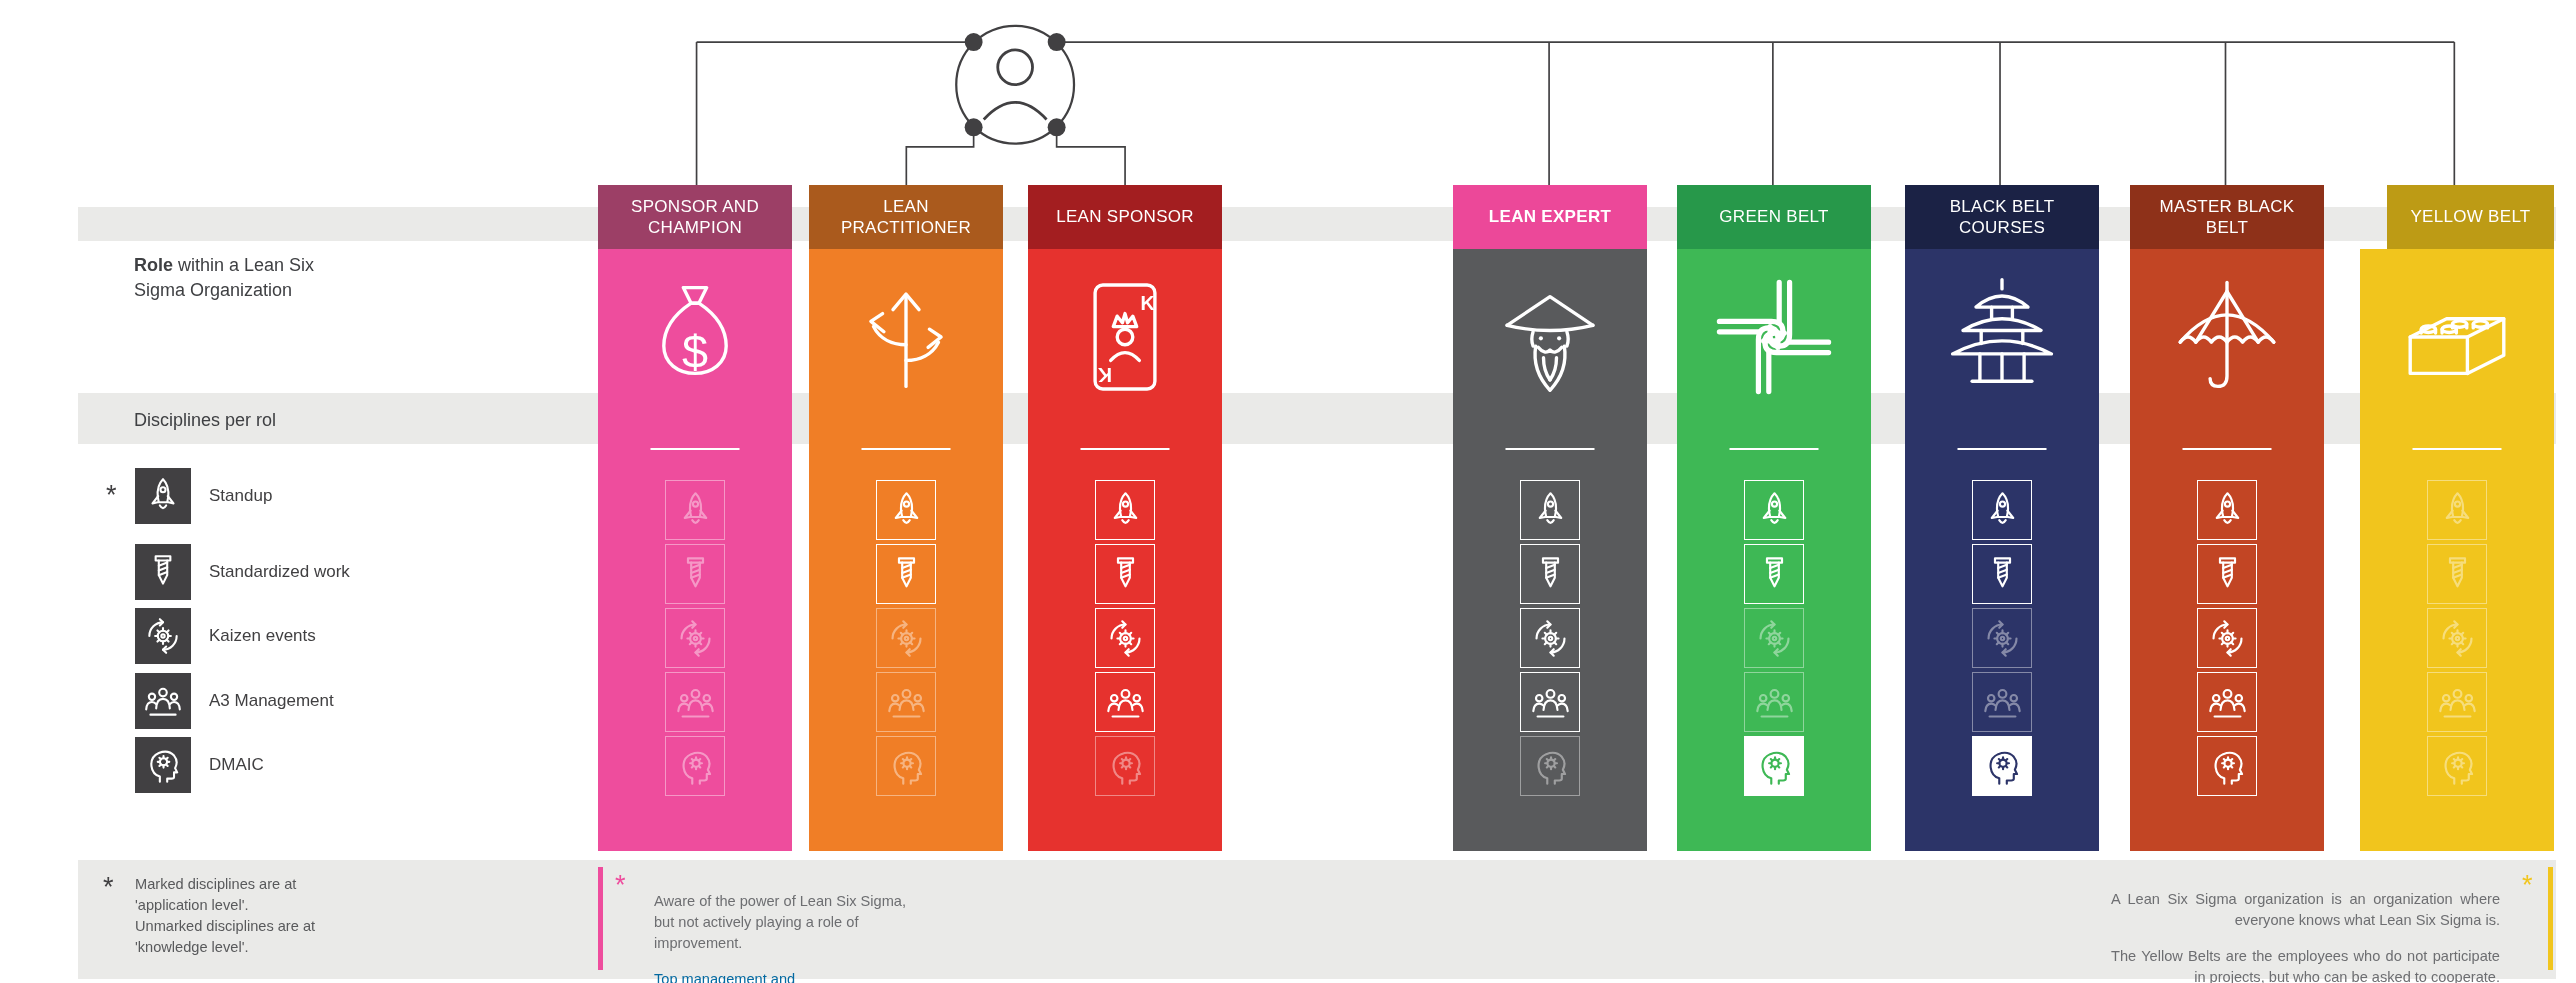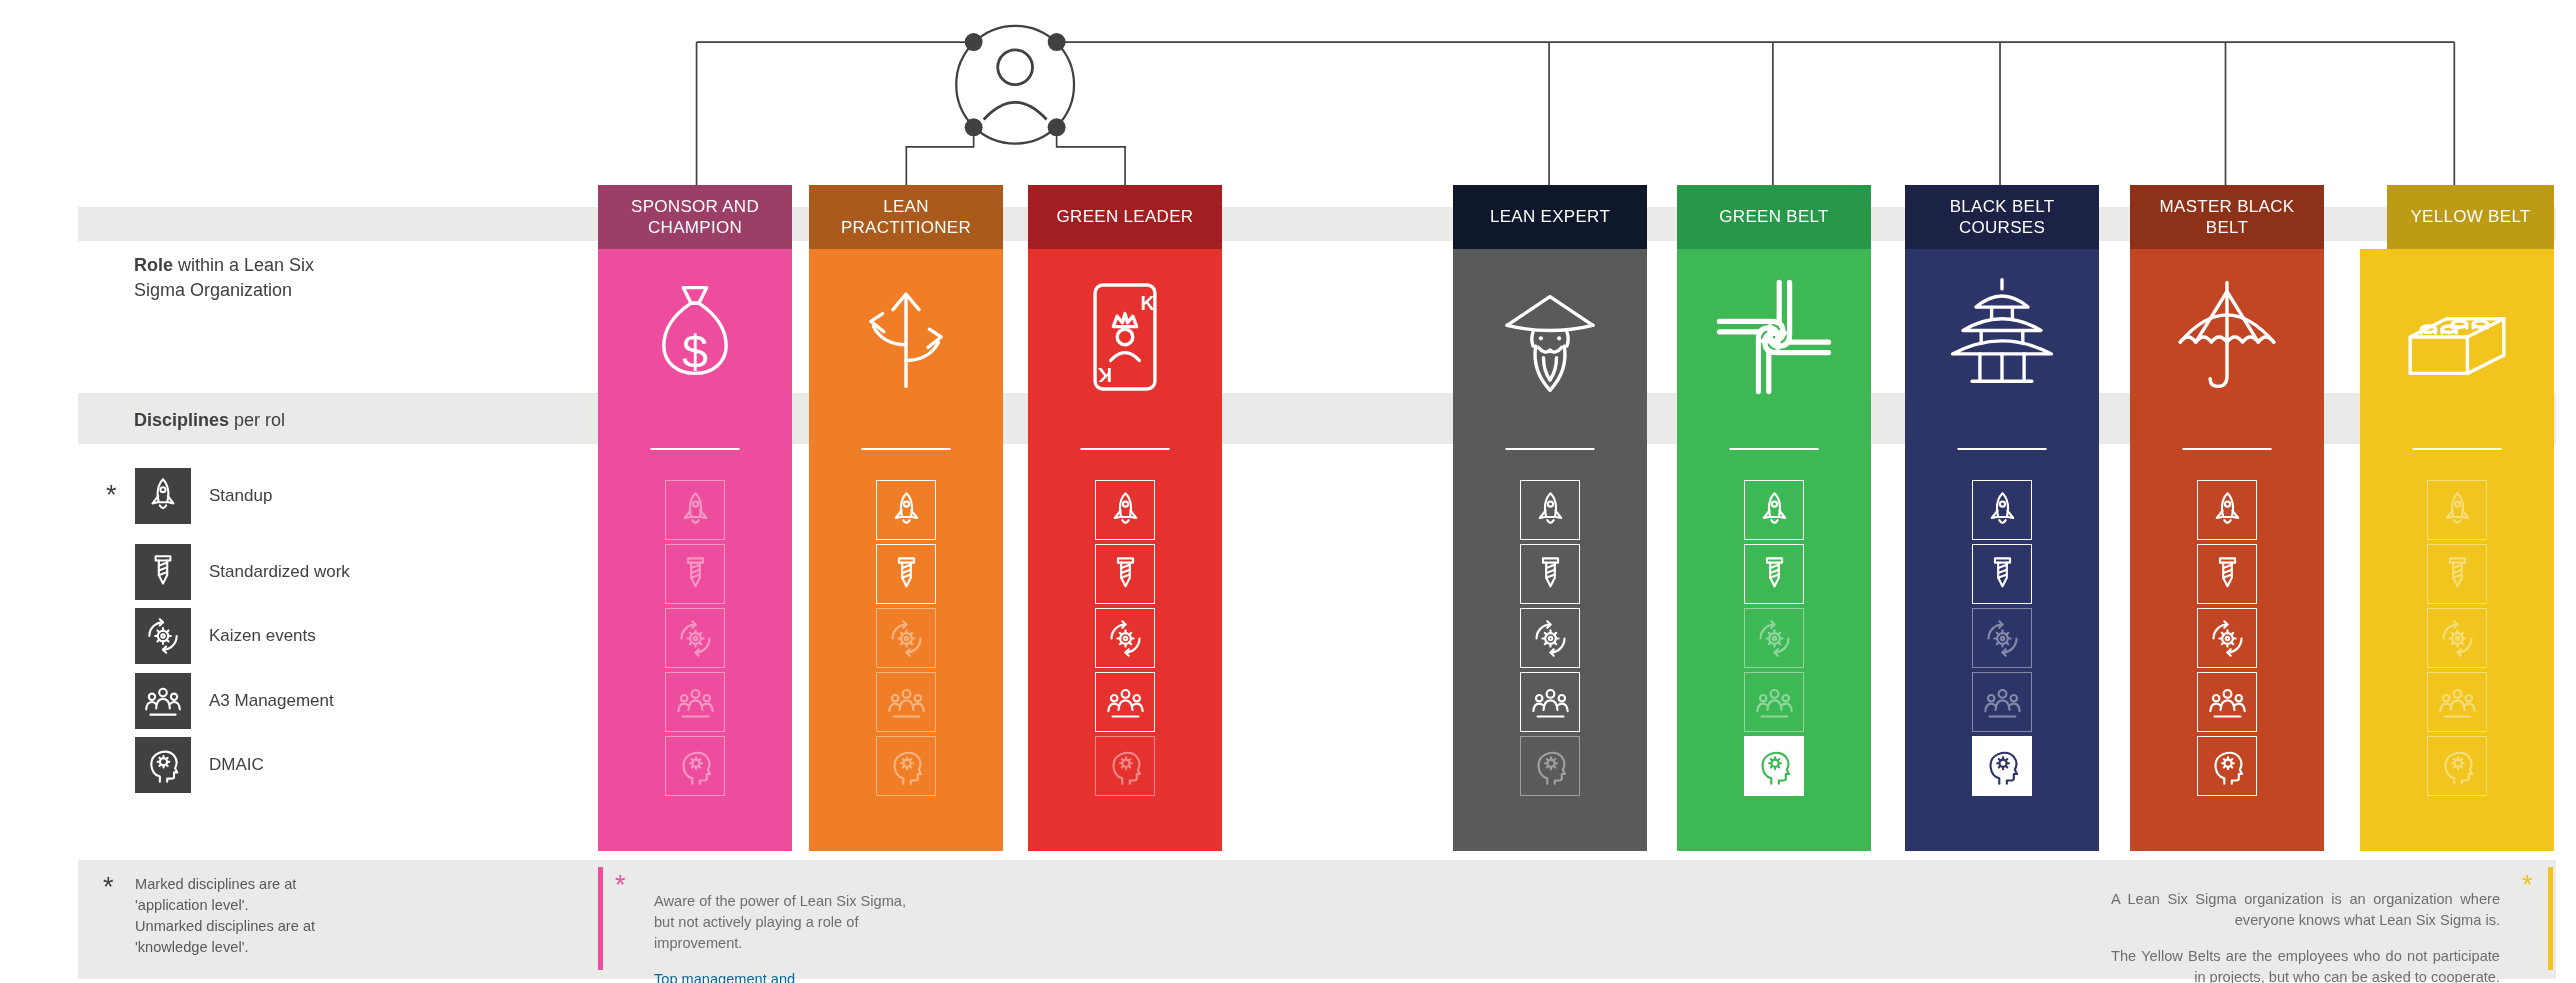--- a/index.html
+++ b/index.html
@@ -85,21 +85,21 @@
     <circle cx="1880" cy="75" r="16"></circle>
     <circle cx="1732" cy="227" r="16"></circle>
     <circle cx="1880" cy="227" r="16"></circle>
   </g>
 </svg>
 
 <div id="role-heading" class="heading">
   <span style="font-weight:bold">Role</span><span> within a Lean Six Sigma Organization</span>
 </div>
 <div id="disc-heading" class="heading">
-  <span style="font-weight:bold">Disciplines</span><span> per rol</span>
+  <span style="font-weight:normal">Disciplines</span><span> per rol</span>
 </div>
 
 <div class="asterisk" style="left:106px;top:482px;">*</div>
 
 <div class="legend-row" style="top:468px">
   <div class="legend-icon" style="background: rgb(65, 64, 66);">
       <svg viewBox="0 0 40 40" fill="none" stroke="currentColor" stroke-width="2" stroke-linecap="round" stroke-linejoin="round">
         <path d="M20 4 Q26 10 25 21 L24 26 H16 L15 21 Q14 10 20 4 Z"></path>
         <circle cx="20" cy="14" r="2.4"></circle>
         <path d="M15.5 20 L10 27 L15 26"></path>
@@ -276,21 +276,21 @@
             <path d="M17 36 V31 Q10 29 9 21 Q8 12 16 8.5 Q25 5 30.5 11 Q35 16.5 31.5 23 L33.5 27 H30.5 V31.5 Q30.5 33 28 33 H24 V36"></path>
             <circle cx="20.5" cy="17" r="3.4"></circle>
             <path d="M20.5 11.5 V13.6 M20.5 20.4 V22.5 M15 17 H17.1 M23.9 17 H26 M16.6 13.1 L18.1 14.6 M24.4 13.1 L22.9 14.6 M16.6 20.9 L18.1 19.4 M24.4 20.9 L22.9 19.4"></path>
           </svg>
         </div>
       </div>
   </div>
 </div>
 <div class="column" style="left:1028px">
   <div class="col-header" style="background: rgb(163, 30, 32);">
-      <span>GREEN LEADER</span>
+      <span>LEAN SPONSOR</span>
     </div>
   <div class="col-body" style="background: rgb(230, 50, 46);">
     <div class="role-icon"><svg viewBox="0 0 100 100" fill="none" stroke="currentColor" stroke-width="2.6" stroke-linecap="round" stroke-linejoin="round">
           <rect x="27" y="10" width="46" height="80" rx="6"></rect>
           <text x="62" y="29" font-size="15" font-weight="bold" fill="currentColor" stroke="none">K</text>
           <text x="0" y="0" transform="translate(40 74) rotate(180)" font-size="15" font-weight="bold" fill="currentColor" stroke="none">K</text>
           <path d="M41 42 l3 -8 4 5 2 -7 2 7 4 -5 3 8 z"></path>
           <circle cx="50" cy="50" r="6"></circle>
           <path d="M39 68 Q50 56 61 68"></path>
         </svg></div>
@@ -338,21 +338,21 @@
           <svg viewBox="0 0 40 40" fill="none" stroke="currentColor" stroke-width="2" stroke-linecap="round" stroke-linejoin="round">
             <path d="M17 36 V31 Q10 29 9 21 Q8 12 16 8.5 Q25 5 30.5 11 Q35 16.5 31.5 23 L33.5 27 H30.5 V31.5 Q30.5 33 28 33 H24 V36"></path>
             <circle cx="20.5" cy="17" r="3.4"></circle>
             <path d="M20.5 11.5 V13.6 M20.5 20.4 V22.5 M15 17 H17.1 M23.9 17 H26 M16.6 13.1 L18.1 14.6 M24.4 13.1 L22.9 14.6 M16.6 20.9 L18.1 19.4 M24.4 20.9 L22.9 19.4"></path>
           </svg>
         </div>
       </div>
   </div>
 </div>
 <div class="column" style="left:1453px">
-  <div class="col-header" style="background: #0f172a;">
+  <div class="col-header" style="background: #ec4899; font-weight: bold;">
       <span>LEAN EXPERT</span>
     </div>
   <div class="col-body" style="background: rgb(89, 90, 92);">
     <div class="role-icon"><svg viewBox="0 0 100 100" fill="none" stroke="currentColor" stroke-width="2.6" stroke-linecap="round" stroke-linejoin="round">
           <path d="M17 41 L50 19 L83 41"></path>
           <path d="M17 41 Q50 49 83 41"></path>
           <path d="M37 46 Q35 52 37 57"></path>
           <path d="M63 46 Q65 52 63 57"></path>
           <circle cx="43" cy="51" r="1.6" fill="currentColor" stroke="none"></circle>
           <circle cx="57" cy="51" r="1.6" fill="currentColor" stroke="none"></circle>

